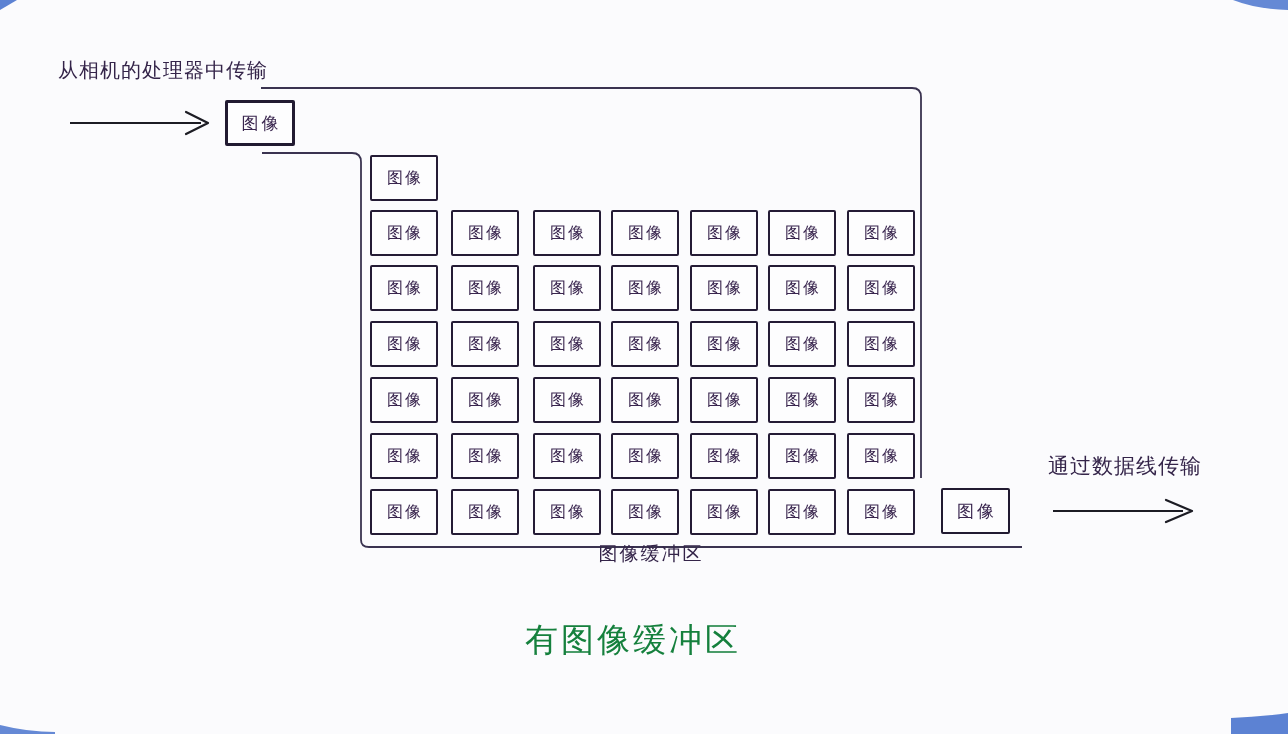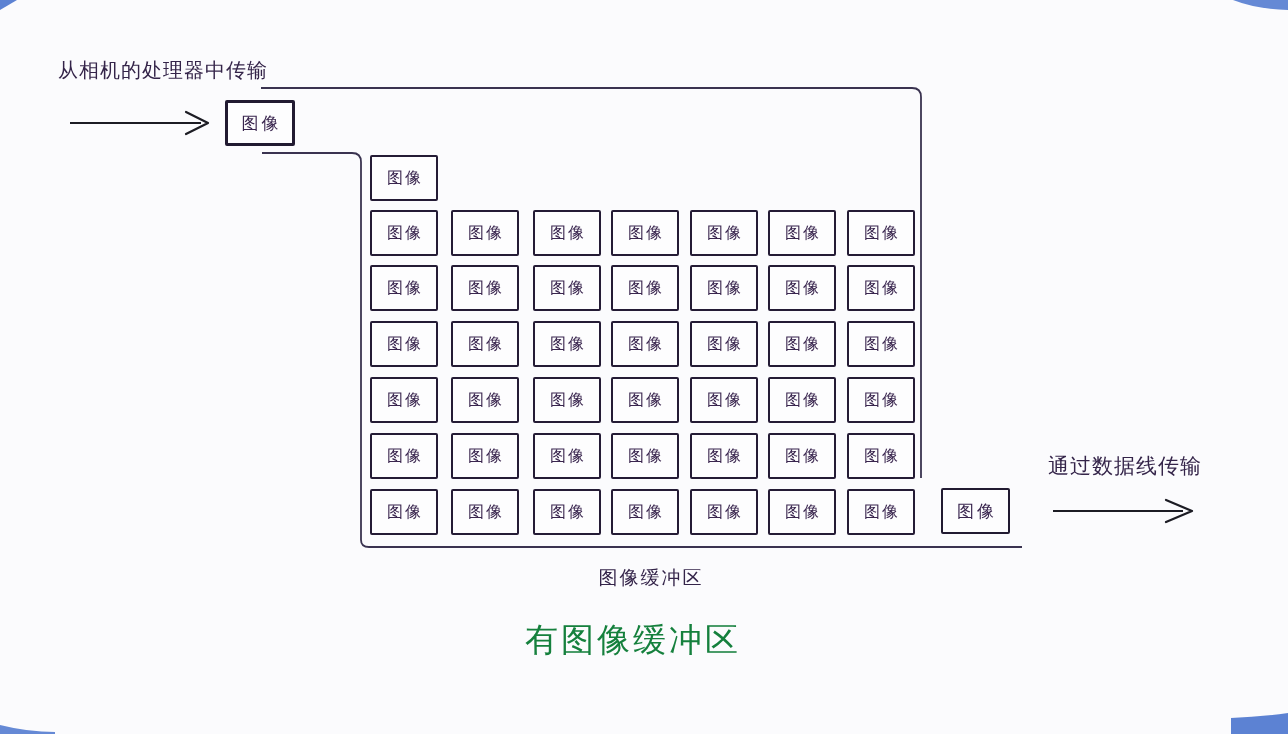--- a/index.html
+++ b/index.html
@@ -5,21 +5,21 @@
   html,body{margin:0;padding:0;}
   #canvas{
     position:relative;width:1288px;height:734px;overflow:hidden;
     background:#fbfbfd;
     font-family:"Liberation Sans","DejaVu Sans",sans-serif;
     color:#342449;
   }
   .lbl{position:absolute;white-space:nowrap;color:#342449;}
   .lbl-from{left:58px;top:57px;font-size:20px;letter-spacing:1px;}
   .lbl-via{left:1048px;top:452px;font-size:21px;letter-spacing:1px;}
-  .lbl-caption{left:651px;top:565px;transform:translateX(-50%);font-size:19px;letter-spacing:2px;}
+  .lbl-caption{left:651px;top:541px;transform:translateX(-50%);font-size:19px;letter-spacing:2px;}
   .lbl-title{left:633px;top:618px;transform:translateX(-50%);font-size:33px;letter-spacing:3px;color:#15803d;}
   .imgbox{
     position:absolute;box-sizing:border-box;
     background:#fdfdfe;border:3px solid #211a31;border-radius:2px;
     display:flex;align-items:center;justify-content:center;
     font-size:17px;letter-spacing:3px;text-indent:3px;color:#39254e;
   }
   .cell{
     position:absolute;box-sizing:border-box;width:68px;height:46px;
     background:#fdfdfe;border:2.5px solid #241b35;border-radius:2px;

